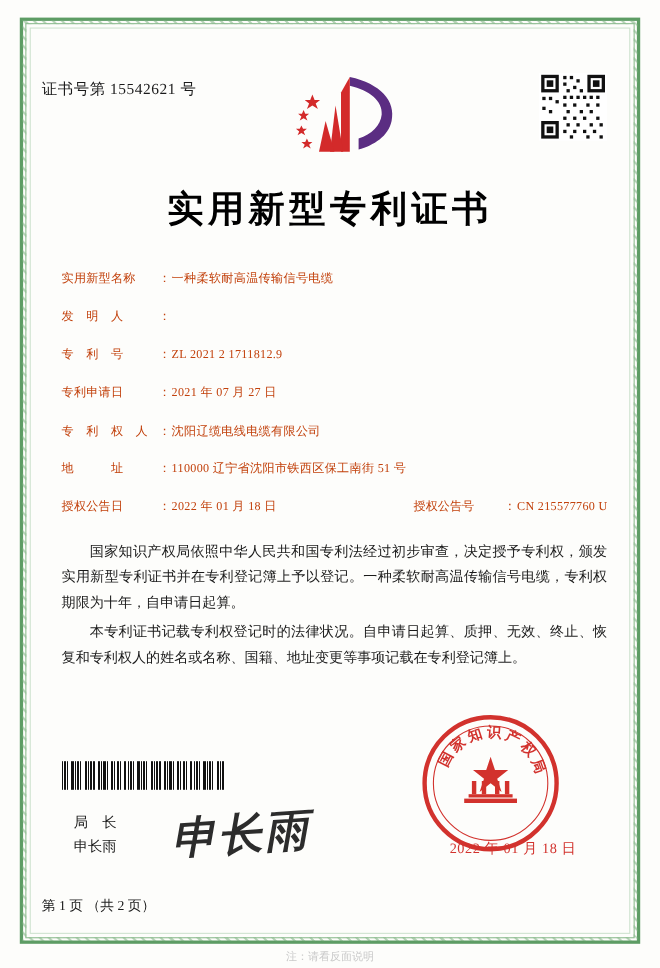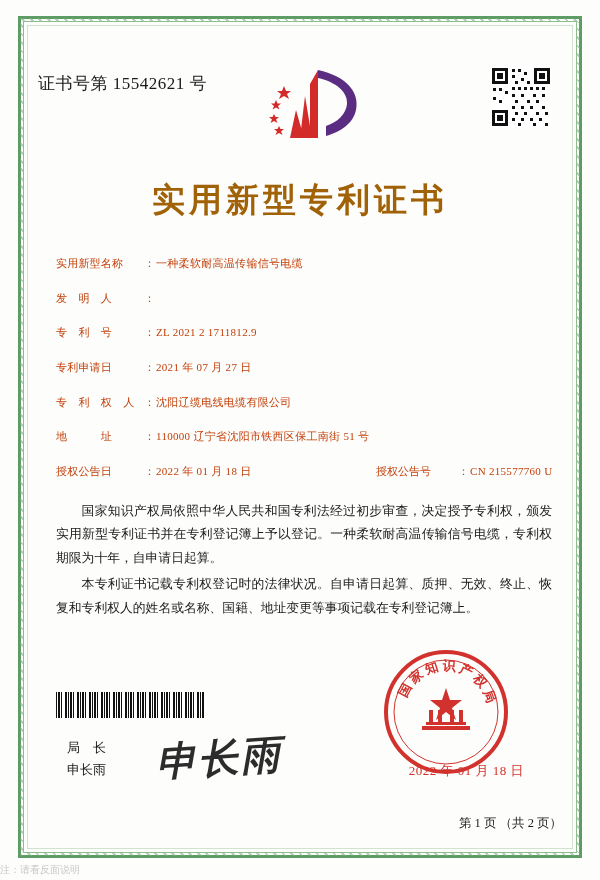--- a/index.html
+++ b/index.html
@@ -80,21 +80,21 @@
 
   
   .top-row {
     position: relative;
     height: 110px;
   }
   .cert-no {
     position: absolute;
     left: 0;
     top: 36px;
-    font-size: 17px;
+    font-size: 14px;
     letter-spacing: 0.5px;
     color: #1a1a1a;
   }
   .logo {
     position: absolute;
     left: 222px;
     top: 30px;
     width: 118px;
     height: 78px;
   }
@@ -104,23 +104,23 @@
     top: 30px;
     width: 62px;
     height: 62px;
   }
 
   .title {
     text-align: center;
     font-size: 33px;
     font-weight: bold;
     letter-spacing: 4px;
-    margin-top: 32px;
+    margin-top: 22px;
     margin-bottom: 6px;
-    color: #a16207;
+    color: #000000;
     font-family: Liberation Sans, sans-serif;
   }
 
   .fields {
     margin-top: 34px;
     padding-left: 18px;
   }
   .field-row {
     display: flex;
     align-items: flex-start;
@@ -222,30 +222,31 @@
     font-size: 13px;
     color: #d2322d;
     letter-spacing: 0.5px;
   }
 
   .page-no {
     position: absolute;
     left: 0;
     right: 0;
     bottom: 6px;
-    text-align: right;
+    text-align: left;
     font-size: 12.5px;
     color: #1a1a1a;
   }
 
   .footer-faint {
     position: absolute;
     left: 0;
     right: 0;
     bottom: 3px;
+    text-align: center;
     font-size: 10px;
     color: #c9c9c9;
   }
 </style>
 </head>
 <body>
 
 <div class="page">
 
   <div class="border-outer"></div>

